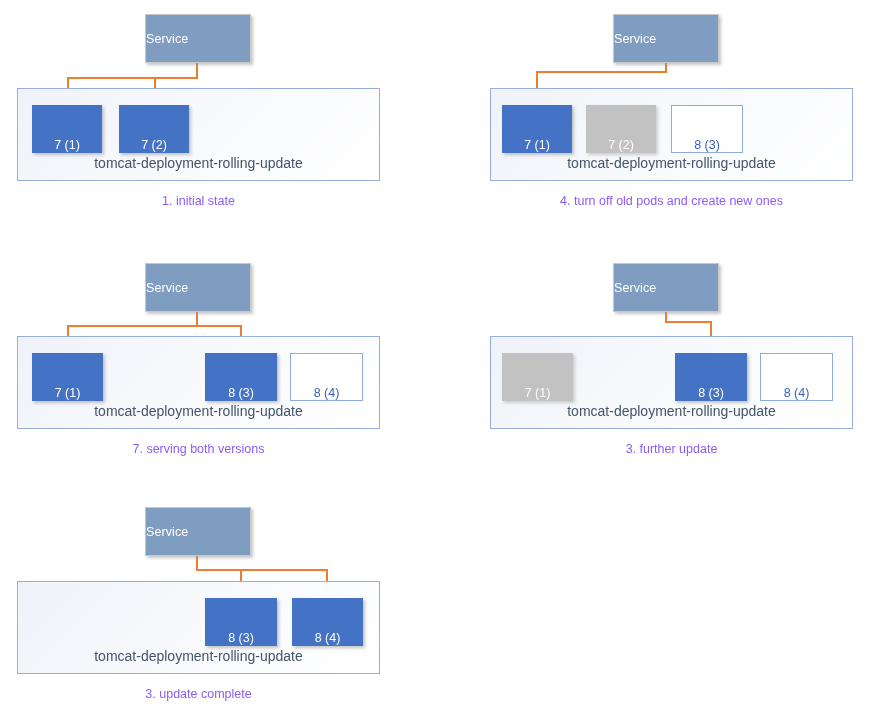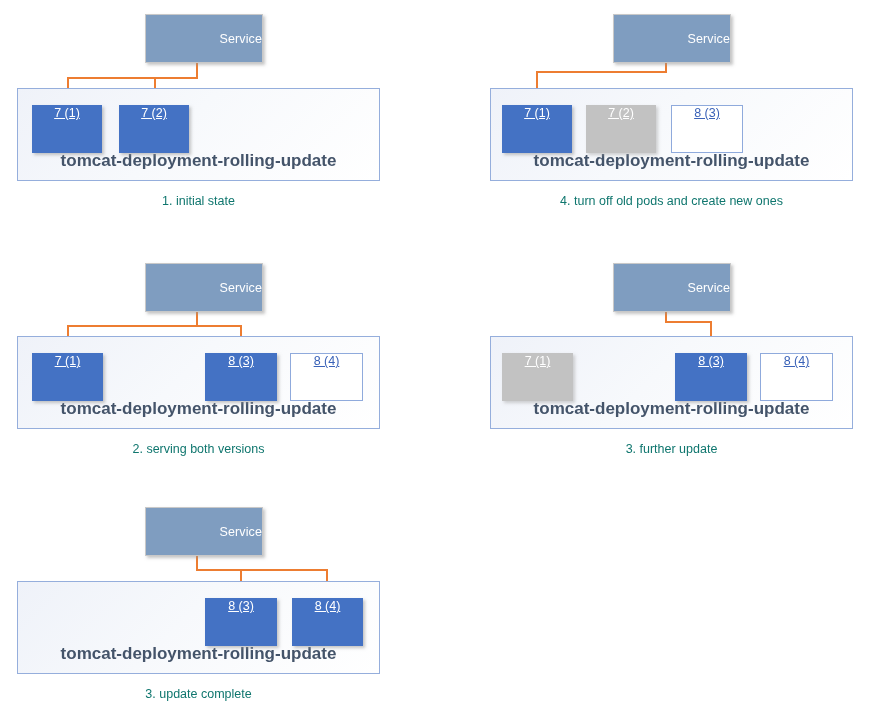--- a/index.html
+++ b/index.html
@@ -20,62 +20,60 @@
     position: relative;
     width: 870px;
     height: 718px;
   }
   .panel {
     position: absolute;
   }
   
   .service-box {
     position: absolute;
-    width: 118px;
+    width: 106px;
     height: 49px;
     background: #7F9DC0;
     border: 1px solid #C8C8C8;
     box-sizing: border-box;
     box-shadow: 2px 2px 3px rgba(150,150,150,0.55);
     display: flex;
     align-items: center;
-    justify-content: flex-end;
+    justify-content: flex-start;
   }
   .service-box .label {
     color: #FFFFFF;
     font-size: 12.5px;
     letter-spacing: 0.1px;
   }
   
   .deployment-box {
     position: absolute;
     box-sizing: border-box;
     border: 1px solid #95AEDC;
     background: linear-gradient(135deg, #EFF2F9 0%, #F7F9FC 45%, #FFFFFF 100%);
   }
   .deployment-label {
     position: absolute;
     left: 0;
     right: 0;
     bottom: 9px;
     text-align: center;
-    font-size: 17px;
+    font-size: 14px;
     color: #44546A;
-    font-weight: bold;
   }
   
   .pod {
     position: absolute;
     box-sizing: border-box;
     display: flex;
-    align-items: flex-start;
+    align-items: flex-end;
     justify-content: center;
     font-size: 12.5px;
     height: 48px;
-    text-decoration: underline;
   }
   .pod.active {
     background: #4472C4;
     border: 1px solid #4472C4;
     color: #FFFFFF;
     box-shadow: 2px 2px 3px rgba(150,150,150,0.55);
   }
   .pod.terminating {
     background: #C2C2C2;
     border: 1px solid #C2C2C2;
@@ -86,21 +84,21 @@
     background: #FFFFFF;
     border: 1px solid #8FAADC;
     color: #3A62B8;
     box-shadow: none;
   }
   
   .caption {
     position: absolute;
     text-align: center;
     font-size: 12.5px;
-    color: #0f766e;
+    color: #8b5cf6;
     white-space: nowrap;
   }
   
   .connectors {
     position: absolute;
     left: 0;
     top: 0;
     width: 870px;
     height: 718px;
     pointer-events: none;
@@ -208,21 +206,21 @@
     <div class="pod active" style="left:32px; top:353px; width:71px;">
       <span>7 (1)</span>
     </div>
     <div class="pod active" style="left:205px; top:353px; width:72px;">
       <span>8 (3)</span>
     </div>
     <div class="pod pending" style="left:290px; top:353px; width:73px;">
       <span>8 (4)</span>
     </div>
 
-    <div class="caption" style="left:17px; top:442px; width:363px;">2. serving both versions</div>
+    <div class="caption" style="left:17px; top:442px; width:363px;">7. serving both versions</div>
   </div>
 
   <div class="panel">
     <div class="service-box" style="left:613px; top:263px;">
       <span class="label">Service</span>
     </div>
 
     <div class="deployment-box" style="left:490px; top:336px; width:363px; height:93px;">
       <div class="deployment-label">tomcat-deployment-rolling-update</div>
     </div>

